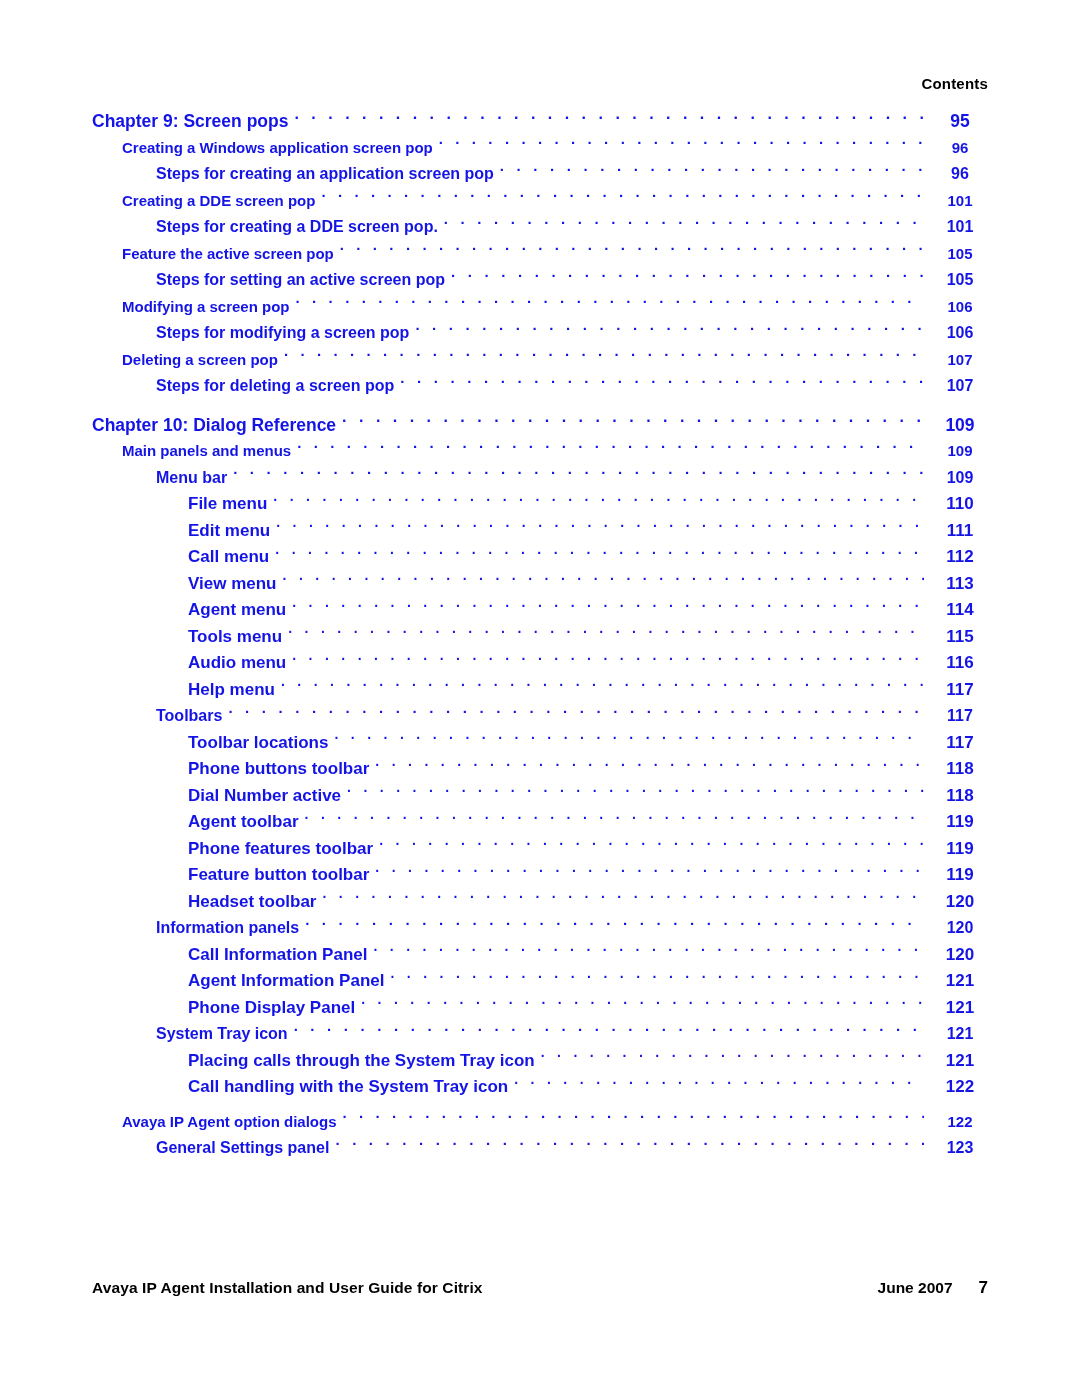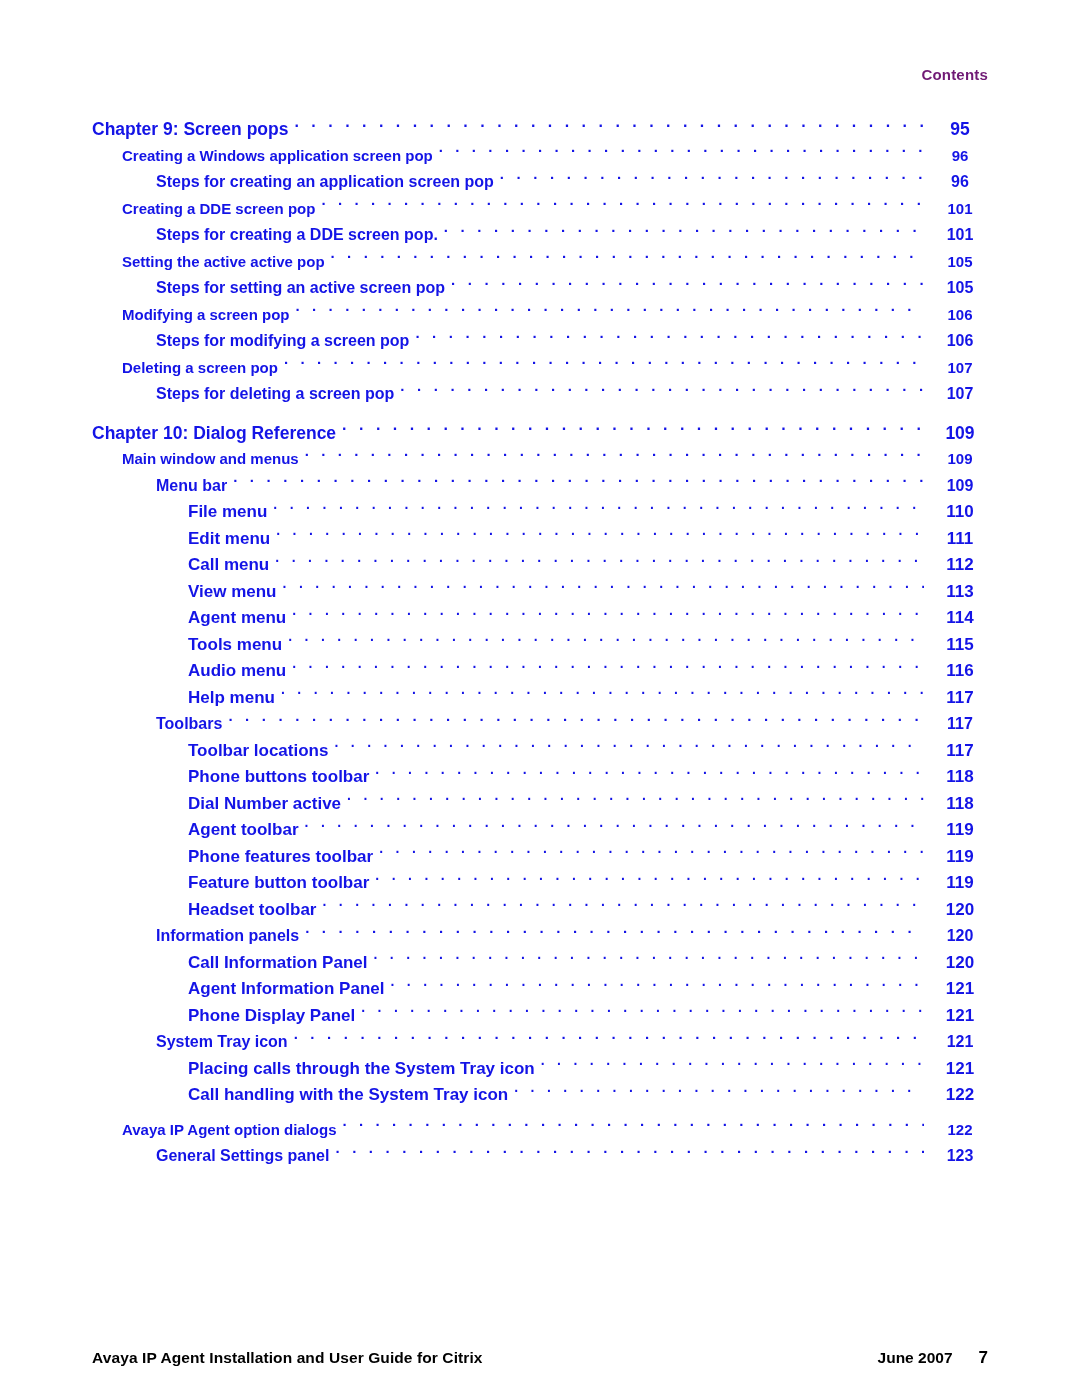--- a/index.html
+++ b/index.html
@@ -20,34 +20,34 @@
     inset: 0;
     width: 1080px;
     height: 1397px;
     background: #ffffff;
     overflow: hidden;
   }
 
   
   .running-header {
     position: absolute;
-    top: 66px;
+    top: 75px;
     left: 92px;
     width: 896px;
     text-align: right;
-    color: #701a75;
+    color: #000000;
     font-size: 15px;
     font-weight: bold;
     letter-spacing: 0.2px;
   }
 
   
   .toc {
     position: absolute;
-    top: 116px;
+    top: 108px;
     left: 92px;
     width: 896px;
   }
 
   .toc-entry {
     display: flex;
     align-items: baseline;
     color: #1414e6;
     font-weight: bold;
     white-space: nowrap;
@@ -90,21 +90,21 @@
   .lvl-2 .leader::before { letter-spacing: 4.2px; font-size: 15px; }
   .lvl-3 { padding-left: 96px; font-size: 17px; }
   .lvl-3 .leader::before { letter-spacing: 4.3px; font-size: 14px; }
 
   .gap-before { margin-top: 12px; }
   .gap-small-before { margin-top: 8px; }
 
   
   .footer {
     position: absolute;
-    top: 1348px;
+    top: 1278px;
     left: 92px;
     width: 896px;
     display: flex;
     align-items: baseline;
     color: #000000;
     font-size: 15.5px;
     font-weight: bold;
   }
   .footer .doc-title {
     flex: 1 1 auto;
@@ -148,21 +148,21 @@
         <span class="title">Creating a DDE screen pop</span>
         <span class="leader"></span>
         <span class="pageno">101</span>
       </div>
       <div class="toc-entry lvl-2">
         <span class="title">Steps for creating a DDE screen pop.</span>
         <span class="leader"></span>
         <span class="pageno">101</span>
       </div>
       <div class="toc-entry lvl-1">
-        <span class="title">Setting the active active pop</span>
+        <span class="title">Feature the active screen pop</span>
         <span class="leader"></span>
         <span class="pageno">105</span>
       </div>
       <div class="toc-entry lvl-2">
         <span class="title">Steps for setting an active screen pop</span>
         <span class="leader"></span>
         <span class="pageno">105</span>
       </div>
       <div class="toc-entry lvl-1">
         <span class="title">Modifying a screen pop</span>
@@ -183,21 +183,21 @@
         <span class="title">Steps for deleting a screen pop</span>
         <span class="leader"></span>
         <span class="pageno">107</span>
       </div>
       <div class="toc-entry lvl-0 gap-before">
         <span class="title">Chapter 10: Dialog Reference</span>
         <span class="leader"></span>
         <span class="pageno">109</span>
       </div>
       <div class="toc-entry lvl-1">
-        <span class="title">Main window and menus</span>
+        <span class="title">Main panels and menus</span>
         <span class="leader"></span>
         <span class="pageno">109</span>
       </div>
       <div class="toc-entry lvl-2">
         <span class="title">Menu bar</span>
         <span class="leader"></span>
         <span class="pageno">109</span>
       </div>
       <div class="toc-entry lvl-3">
         <span class="title">File menu</span>

